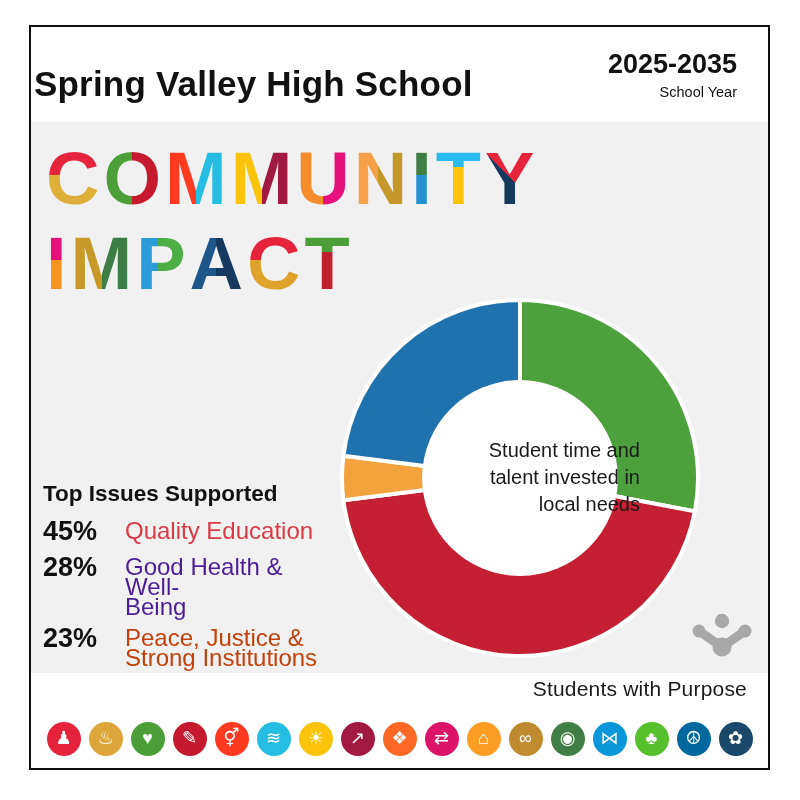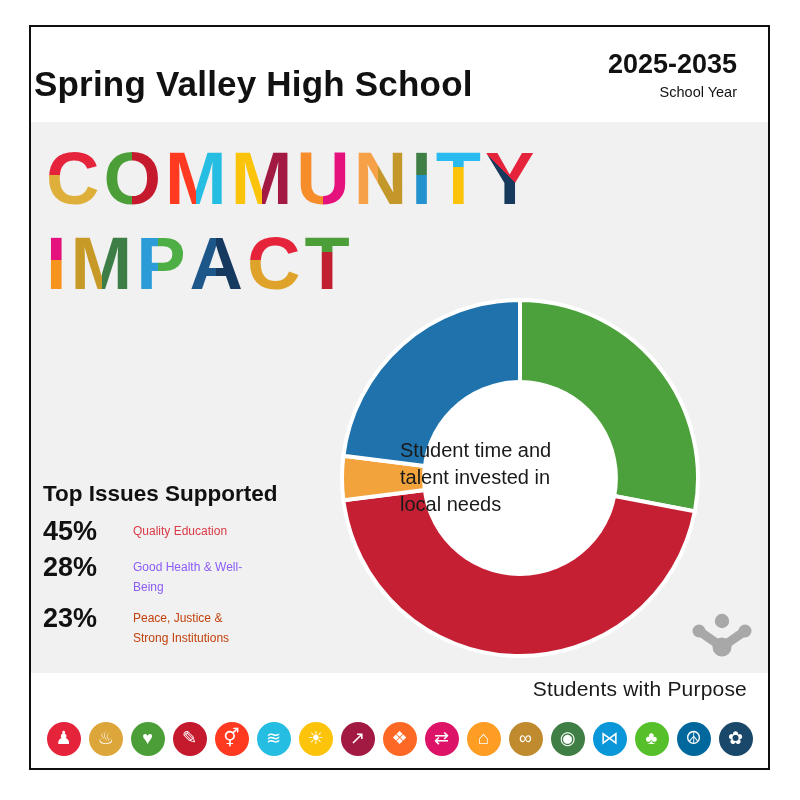--- a/index.html
+++ b/index.html
@@ -18,28 +18,28 @@
   .year-cap{right:63px;top:84px;font-size:14.5px;text-align:right;}
   .title-line{left:46px;font-weight:bold;font-size:74px;line-height:74px;white-space:nowrap;}
   .tl1{top:142px;text-align:center;}
   .tl2{top:227px;}
   .bl{
     display:inline-block;margin-right:4px;color:transparent;
     -webkit-background-clip:text;background-clip:text;
   }
   .donut-svg{left:339px;top:297px;}
   .donut-center{
-    left:400px;top:437px;width:240px;text-align:left;
+    left:400px;top:437px;width:240px;text-align:right;
     font-size:20px;line-height:27px;white-space:pre-line;color:#1a1a1a;
   }
   .issues{left:43px;top:480px;width:300px;}
   .issues-h{font-size:22.5px;font-weight:bold;line-height:27px;margin:0 0 9px 0;}
   .ti-row{display:flex;align-items:flex-start;margin-bottom:6px;}
   .ti-pct{width:66px;font-size:27px;font-weight:bold;line-height:30px;flex:none;}
-  .ti-label{font-size:12px;line-height:20px;white-space:pre-line;padding-top:5px;margin-left:24px;}
+  .ti-label{font-size:24px;line-height:20px;white-space:pre-line;padding-top:5px;margin-left:16px;}
   .brand{right:53px;top:677px;font-size:21px;letter-spacing:.2px;color:#1a1a1a;}
   .logo{left:688px;top:611px;}
   .sdg-row{
     left:31px;top:722px;width:737px;display:flex;justify-content:center;gap:8px;
   }
   .sdg{
     width:34px;height:34px;border-radius:50%;flex:none;
     display:flex;align-items:center;justify-content:center;
     color:#fff;font-size:18px;line-height:1;
   }
@@ -71,21 +71,21 @@
 
 <div class="abs issues">
   <div class="issues-h">Top Issues Supported</div>
   <div id="issues-list">
       <div class="ti-row">
         <span class="ti-pct">45%</span>
         <span class="ti-label" style="color: rgb(217, 58, 70);">Quality Education</span>
       </div>
       <div class="ti-row">
         <span class="ti-pct">28%</span>
-        <span class="ti-label" style="color: #8b5cf6;">Good Health &amp; Well-
+        <span class="ti-label" style="color: #4c1d95;">Good Health &amp; Well-
 Being</span>
       </div>
       <div class="ti-row">
         <span class="ti-pct">23%</span>
         <span class="ti-label" style="color: #c2410c;">Peace, Justice &amp;
 Strong Institutions</span>
       </div>
     </div>
 </div>
 

